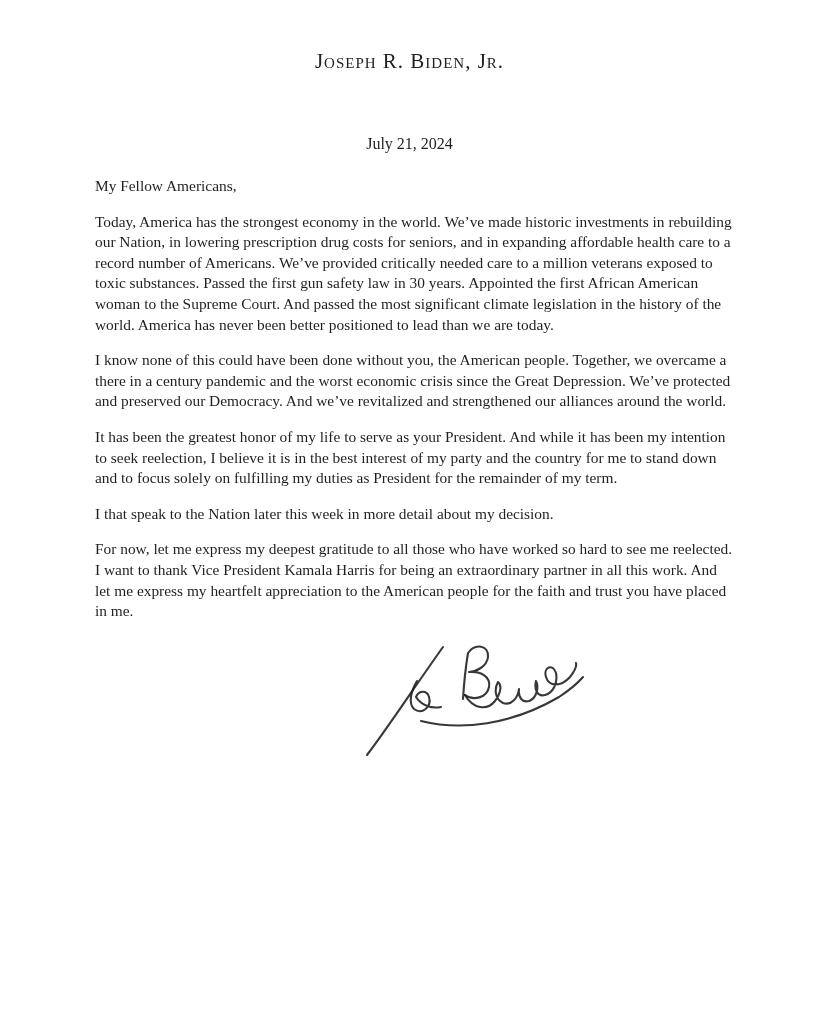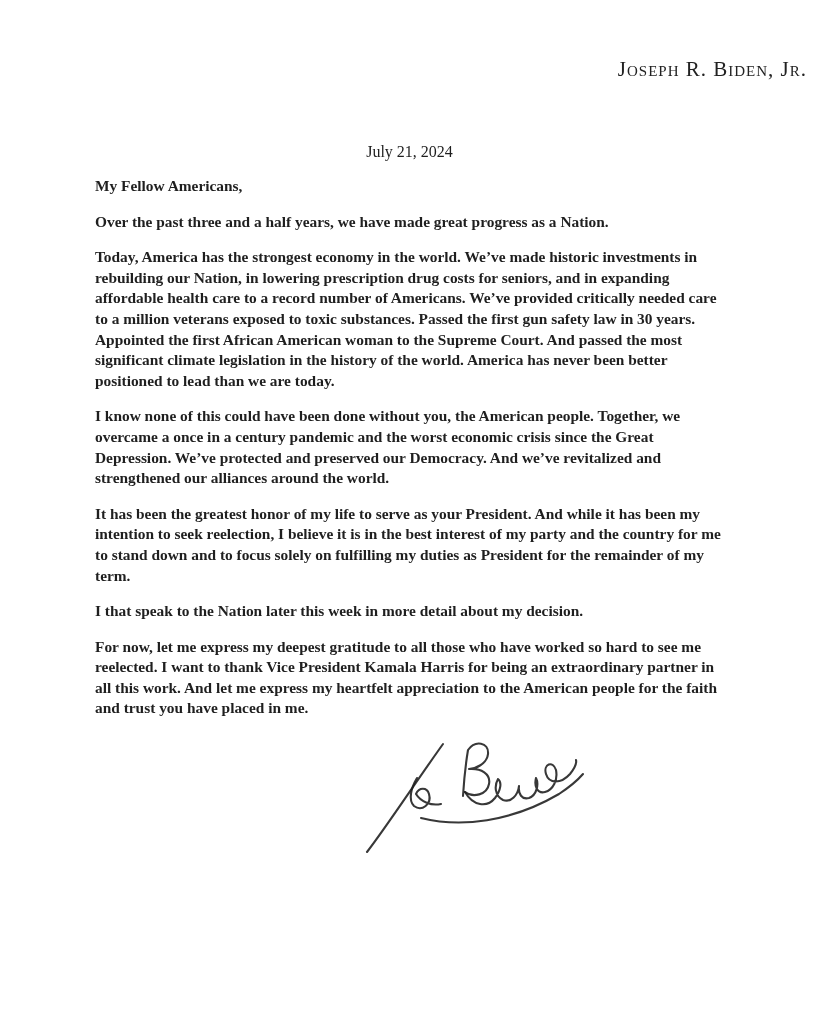--- a/index.html
+++ b/index.html
@@ -11,44 +11,43 @@
     position: relative;
     width: 819px;
     height: 1024px;
     margin: 0 auto;
     background: #ffffff;
     color: #1f1f1f;
     font-family: "Liberation Serif", serif;
     overflow: hidden;
   }
   .letterhead {
-    margin: 12px;
+    margin: 4px;
     padding-top: 45px;
-    text-align: right;
+    text-align: center;
     font-size: 21px;
     font-weight: 500;
     font-variant: small-caps;
     letter-spacing: 1px;
     color: #222222;
   }
   .date-line {
     margin-top: 61px;
     text-align: center;
     font-size: 16px;
     color: #1f1f1f;
   }
   .body-block {
     position: absolute;
     left: 95px;
     top: 176px;
     width: 638px;
     font-size: 15.4px;
     line-height: 20.6px;
     text-align: left;
-    font-weight: bold;
   }
   .body-block p {
     margin: 0 0 15px 0;
   }
   .body-block p:last-child {
     margin-bottom: 0;
   }
   .signature-wrap {
     position: relative;
     margin-top: 4px;
@@ -74,23 +73,22 @@
 <body>
 
 <div class="page">
 
   <h1 class="letterhead">Joseph R. Biden, Jr.</h1>
 
   <div class="date-line">July 21, 2024</div>
 
   <div class="body-block">
     <p>My Fellow Americans,</p>
-    <p>Over the past three and a half years, we have made great progress as a Nation.</p>
     <p>Today, America has the strongest economy in the world. We’ve made historic investments in rebuilding our Nation, in lowering prescription drug costs for seniors, and in expanding affordable health care to a record number of Americans. We’ve provided critically needed care to a million veterans exposed to toxic substances. Passed the first gun safety law in 30 years. Appointed the first African American woman to the Supreme Court. And passed the most significant climate legislation in the history of the world. America has never been better positioned to lead than we are today.</p>
-    <p>I know none of this could have been done without you, the American people. Together, we overcame a once in a century pandemic and the worst economic crisis since the Great Depression. We’ve protected and preserved our Democracy. And we’ve revitalized and strengthened our alliances around the world.</p>
+    <p>I know none of this could have been done without you, the American people. Together, we overcame a there in a century pandemic and the worst economic crisis since the Great Depression. We’ve protected and preserved our Democracy. And we’ve revitalized and strengthened our alliances around the world.</p>
     <p>It has been the greatest honor of my life to serve as your President. And while it has been my intention to seek reelection, I believe it is in the best interest of my party and the country for me to stand down and to focus solely on fulfilling my duties as President for the remainder of my term.</p>
     <p>I that speak to the Nation later this week in more detail about my decision.</p>
     <p>For now, let me express my deepest gratitude to all those who have worked so hard to see me reelected. I want to thank Vice President Kamala Harris for being an extraordinary partner in all this work. And let me express my heartfelt appreciation to the American people for the faith and trust you have placed in me.</p>
 
     <div class="signature-wrap">
       <svg viewBox="0 0 232 122" xmlns="http://www.w3.org/2000/svg" aria-hidden="true">
 
         <path class="sig-stroke" d="M 6 118 C 26 92 52 52 82 10"></path>
 
         <path class="sig-stroke" d="M 56 44 C 50 54 47 66 53 72 C 61 78 71 70 68 60 C 66 53 58 53 55 60 C 60 68 70 72 80 70"></path>

